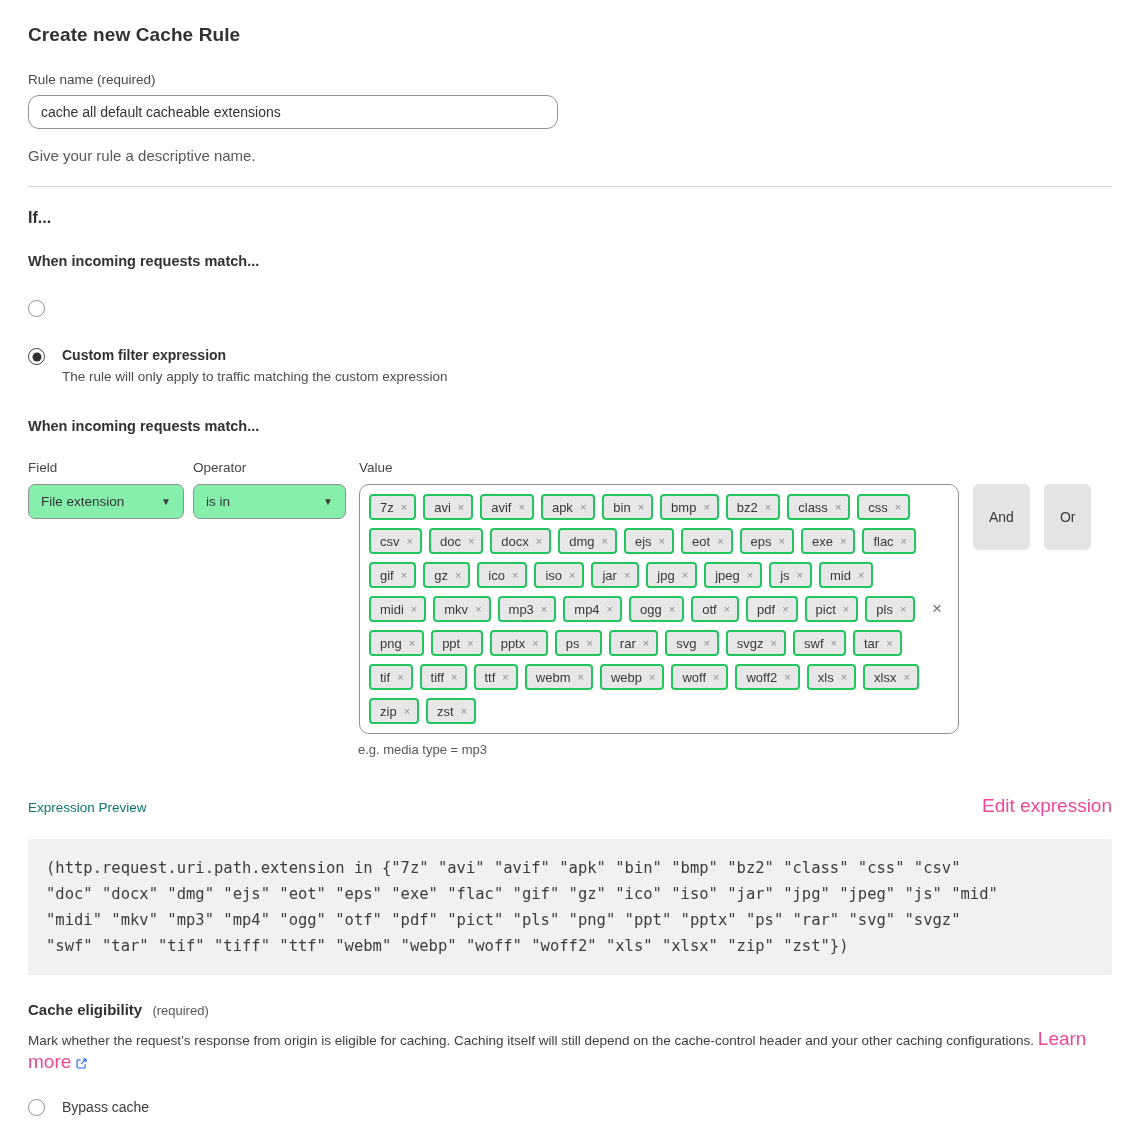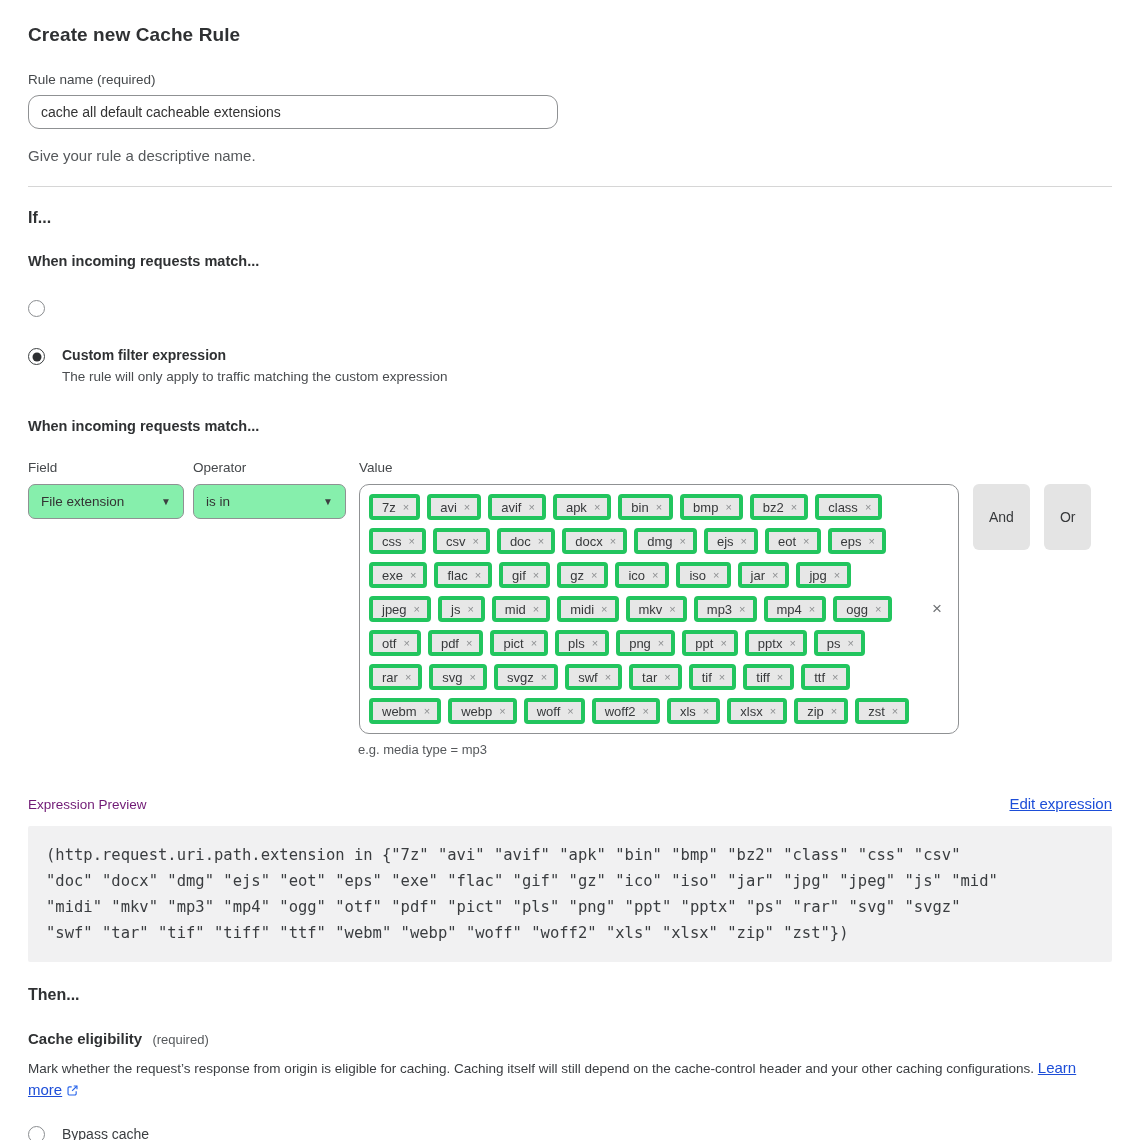--- a/index.html
+++ b/index.html
@@ -64,42 +64,42 @@
   .col-value { width: 600px; }
 
   .value-box {
     border: 1px solid #8f9193; border-radius: 10px;
     min-height: 212px; display: flex; align-items: stretch;
     padding: 9px 4px 9px 9px; background: #fff;
   }
   .tags-wrap { flex: 1 1 auto; display: flex; flex-wrap: wrap; gap: 8px 7px; align-content: flex-start; }
   .tag {
     display: inline-flex; align-items: center; height: 26px;
-    background: #e7e7e7; border: 4px solid #22c55e; border-radius: 4px;
+    background: #e7e7e7; border: 2px solid #22c55e; border-radius: 4px;
     padding: 0 7px 0 9px; font-size: 13px; color: #37393b; cursor: default;
   }
   .tag .tag-x { font-size: 11px; color: #8d8f91; margin-left: 7px; cursor: pointer; line-height: 1; }
   .clear-col { flex: 0 0 34px; display: flex; align-items: center; justify-content: center; }
   .clear-x { font-size: 17px; color: #6f7275; cursor: pointer; }
 
   .logic-buttons { display: flex; gap: 14px; margin: 24px 0 0 14px; }
   .logic-btn {
     background: #e4e4e4; border: none; border-radius: 6px;
     font-family: "Liberation Sans", sans-serif;
     font-size: 14px; color: #37393b; padding: 25px 16px; cursor: pointer;
   }
 
   .value-hint { font-size: 13px; color: #55585b; margin: 8px 0 0 330px; }
 
   .preview-row { display: flex; justify-content: space-between; align-items: baseline; margin-top: 38px; }
-  .preview-label { font-size: 13.5px; color: #701a75; }
-  .link { color: #1d4ed8; font-size: 15px; text-decoration: underline; cursor: pointer; }
+  .preview-label { font-size: 13.5px; color: #0f766e; }
+  .link { color: #ec4899; font-size: 19px; cursor: pointer; }
 
   .code-block {
-    margin-top: 14px; background: #f1f1f2; border-radius: 2px;
+    margin-top: 22px; background: #f1f1f2; border-radius: 2px;
     padding: 16px 18px;
     font-family: "DejaVu Sans Mono", monospace;
     font-size: 15.5px; line-height: 26px; color: #3a3d40;
     white-space: pre-wrap; word-break: break-word;
   }
 
   .elig-row { margin-top: 26px; font-size: 15px; }
   .elig-label { font-weight: bold; color: #2f3133; font-size: 15px; text-align: right; }
   .elig-required { font-size: 13px; color: #55585b; margin-left: 6px; }
   .elig-desc { margin-top: 10px; font-size: 13.5px; line-height: 21px; color: #3a3d40; max-width: 1084px; }
@@ -397,21 +397,20 @@
   <div class="preview-row">
     <div class="preview-label">Expression Preview</div>
     <a class="link">Edit expression</a>
   </div>
 
   <div class="code-block">(http.request.uri.path.extension in {"7z" "avi" "avif" "apk" "bin" "bmp" "bz2" "class" "css" "csv"
 "doc" "docx" "dmg" "ejs" "eot" "eps" "exe" "flac" "gif" "gz" "ico" "iso" "jar" "jpg" "jpeg" "js" "mid"
 "midi" "mkv" "mp3" "mp4" "ogg" "otf" "pdf" "pict" "pls" "png" "ppt" "pptx" "ps" "rar" "svg" "svgz"
 "swf" "tar" "tif" "tiff" "ttf" "webm" "webp" "woff" "woff2" "xls" "xlsx" "zip" "zst"})</div>
 
-  <div class="section-heading" style="margin-top:24px;">Then...</div>
 
   <div class="elig-row">
     <span class="elig-label">Cache eligibility</span>
     <span class="elig-required">(required)</span>
   </div>
 
   <div class="elig-desc">
     <span>Mark whether the request’s response from origin is eligible for caching. Caching itself will still depend on the cache-control header and your other caching configurations. </span><a class="link">Learn more</a><span class="ext-icon"><svg width="13" height="13" viewBox="0 0 16 16" fill="none">
           <path d="M7 3.5H4A1.5 1.5 0 0 0 2.5 5v7A1.5 1.5 0 0 0 4 13.5h7a1.5 1.5 0 0 0 1.5-1.5V9" stroke="#2563eb" stroke-width="1.4"></path>
           <path d="M9.5 2.5h4v4" stroke="#2563eb" stroke-width="1.4"></path>

